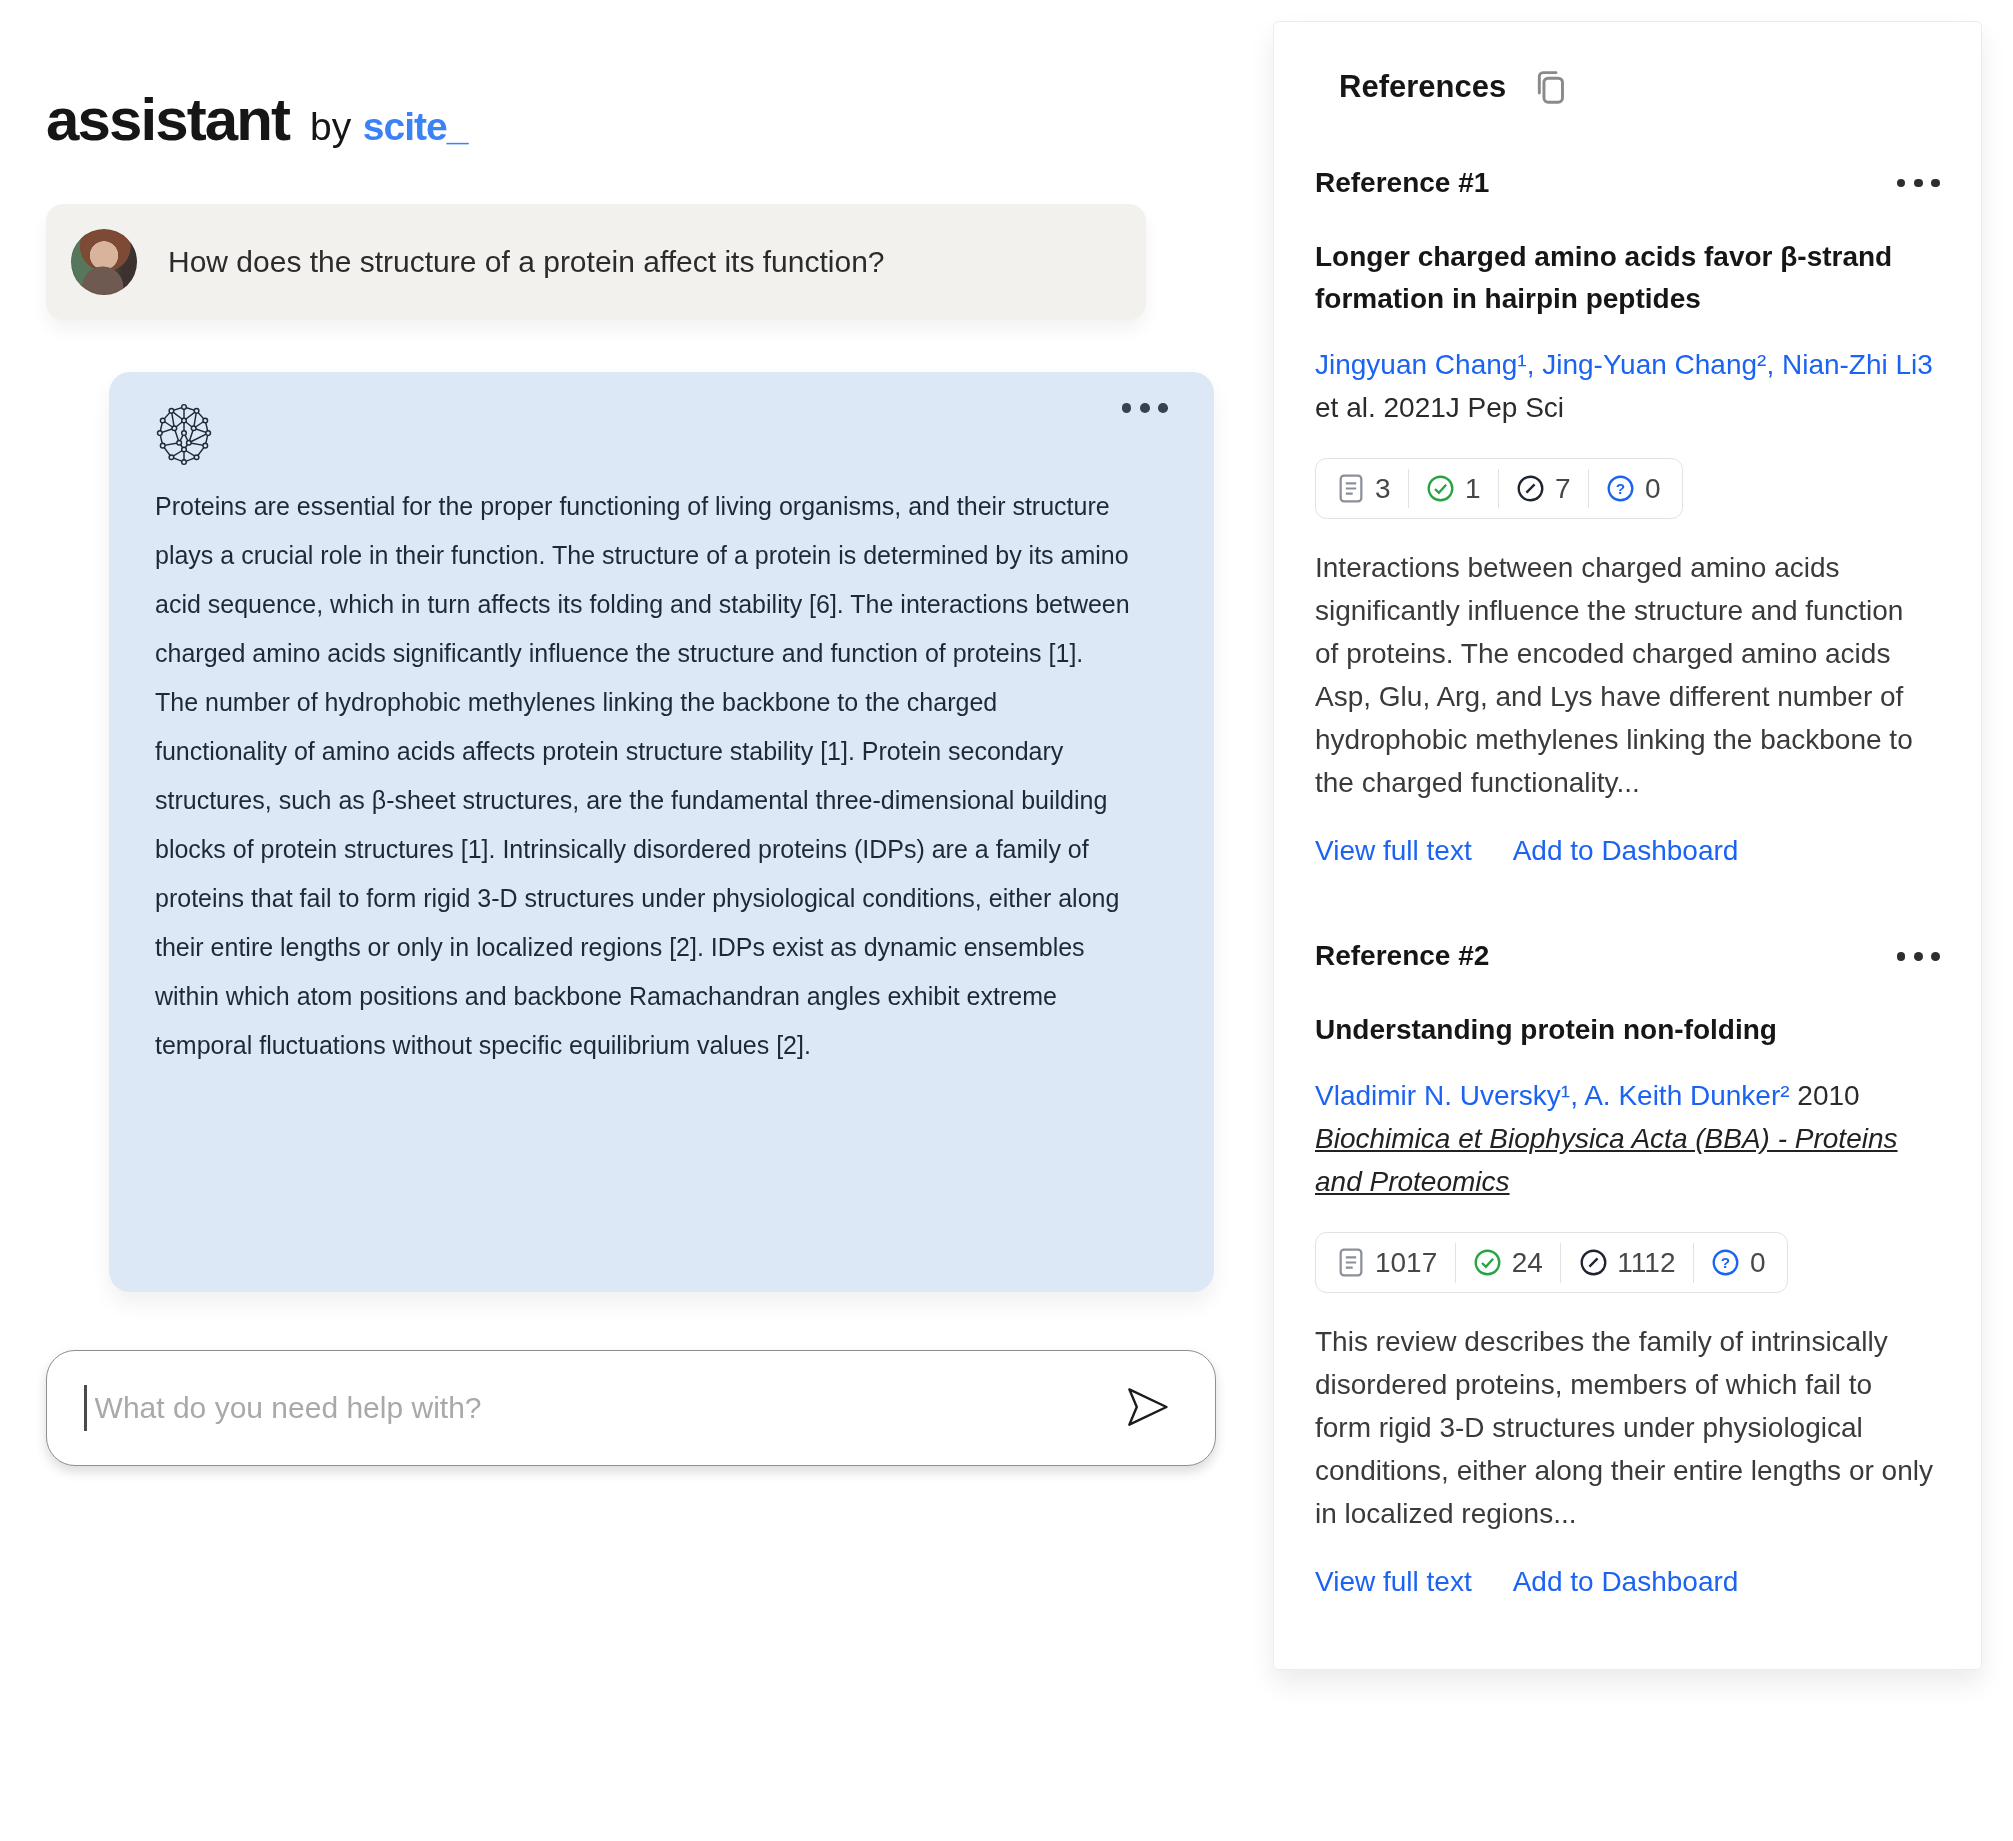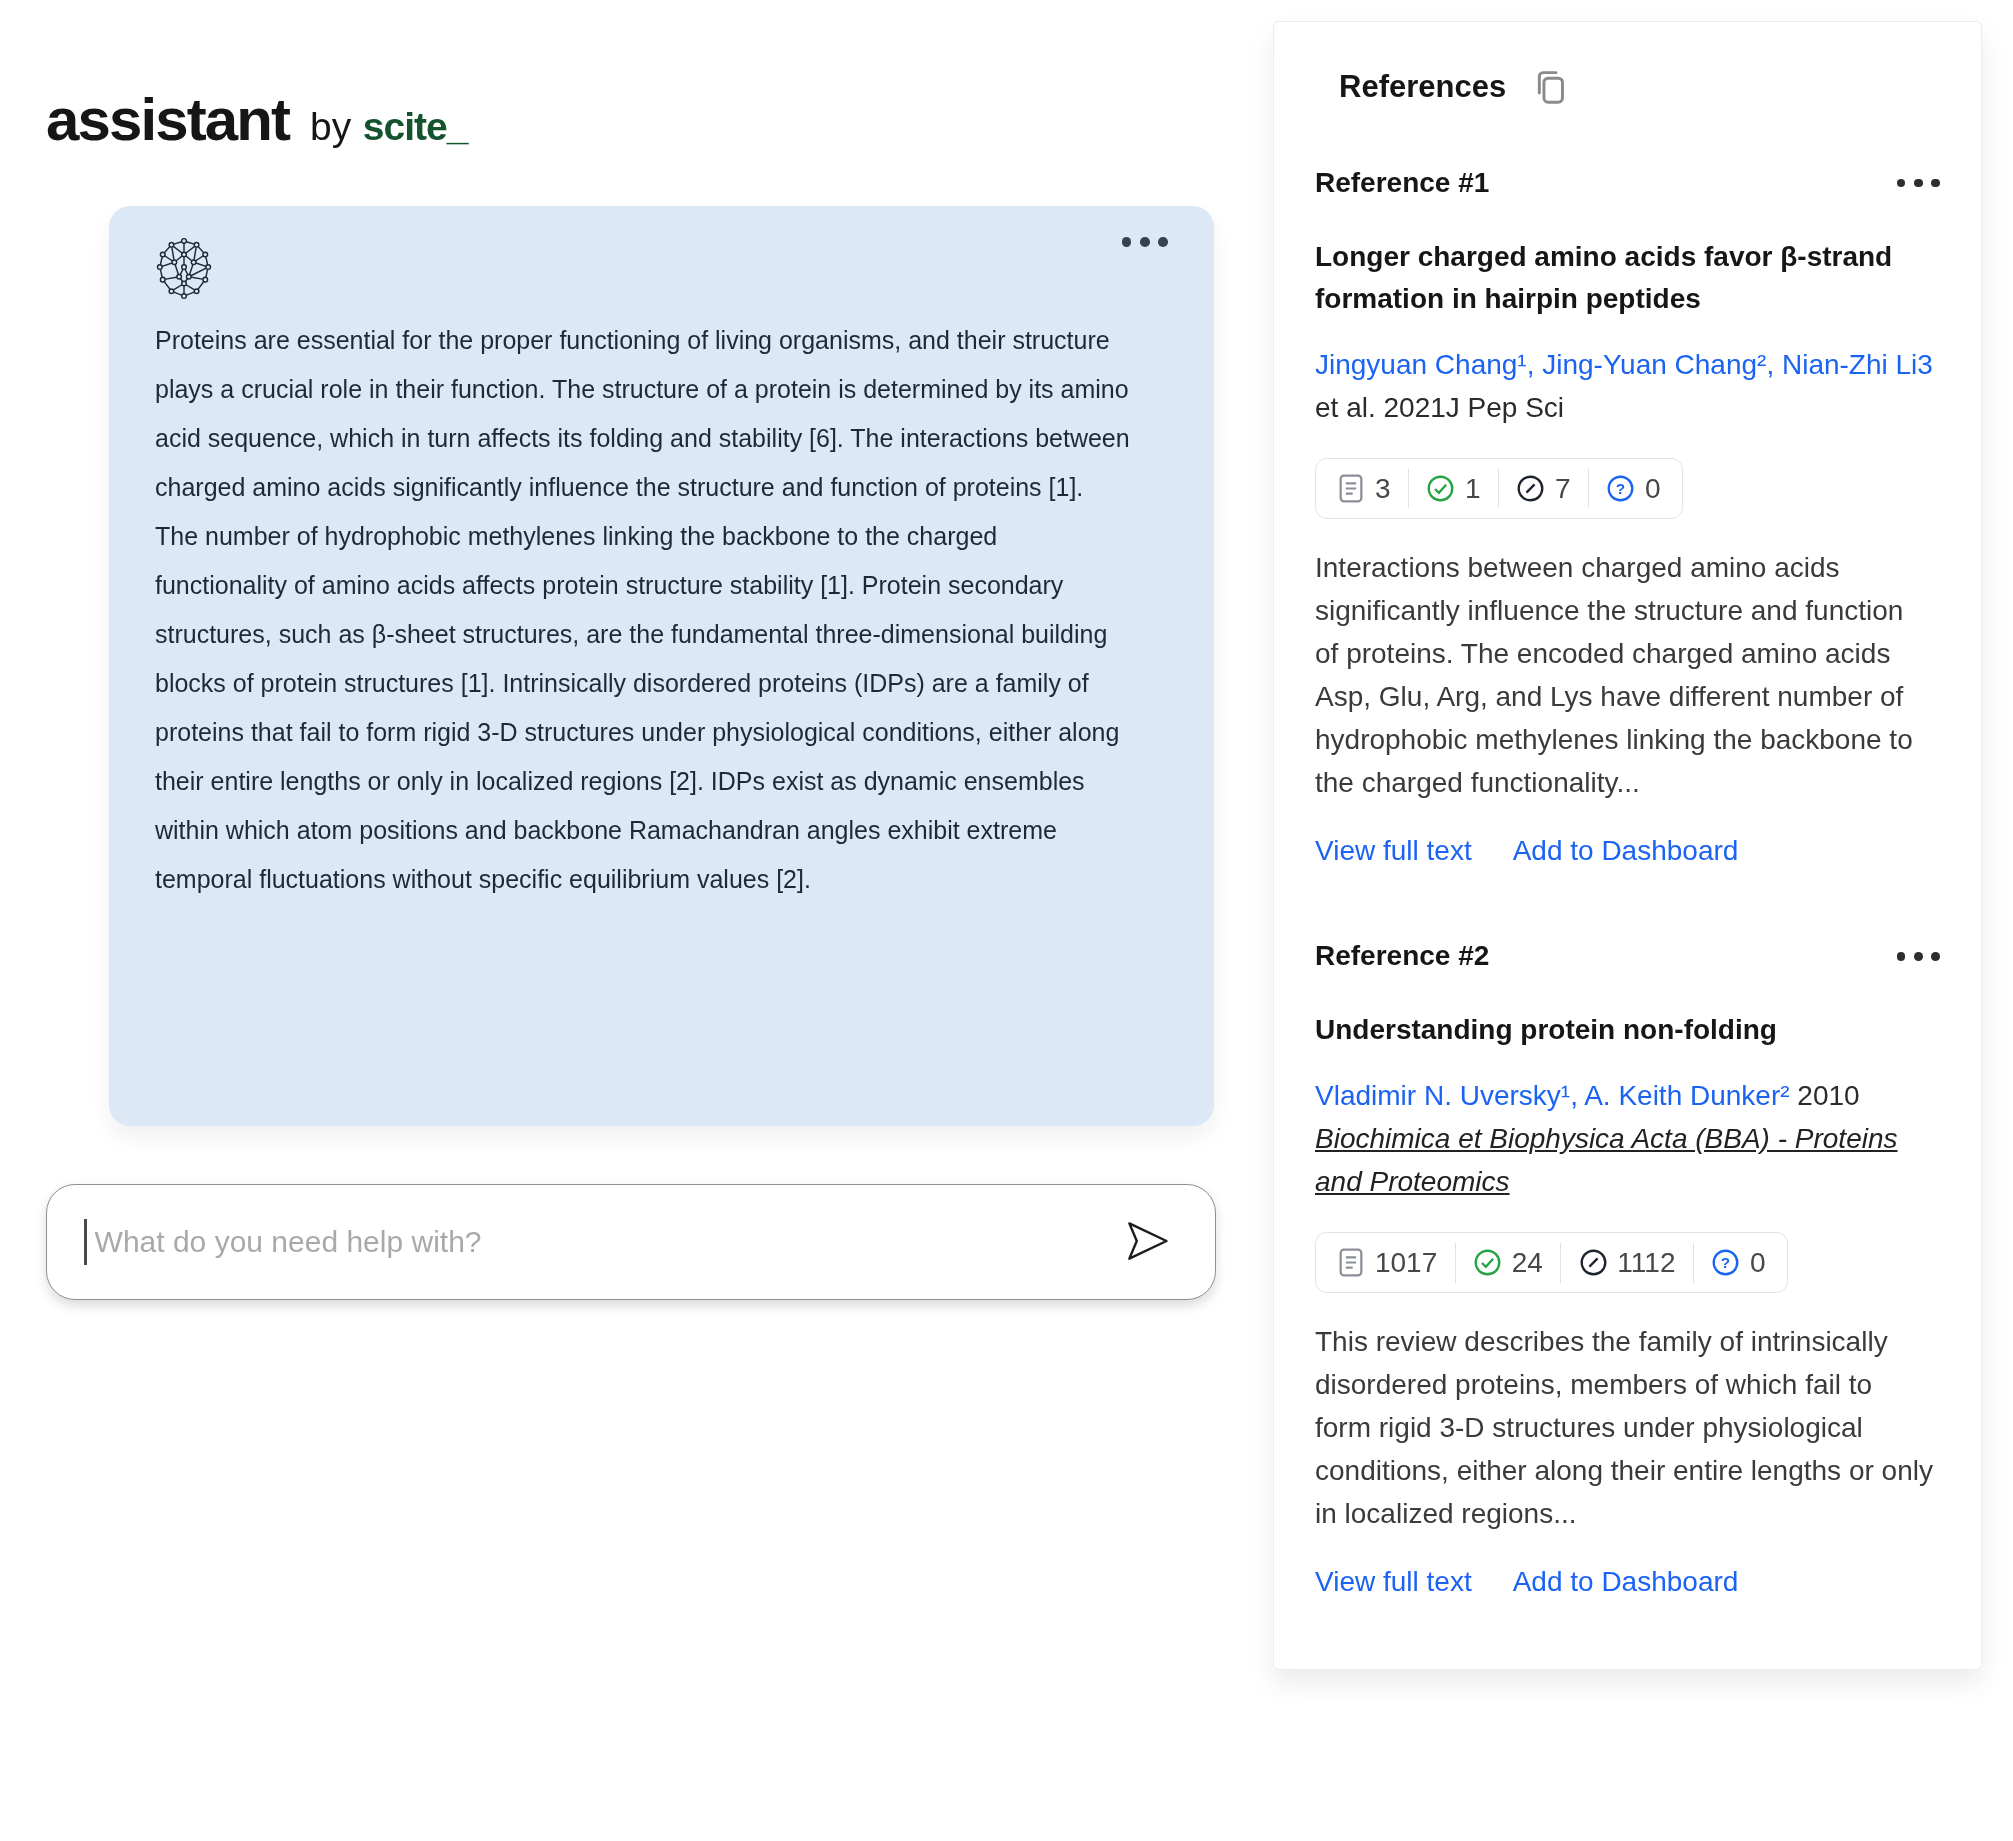--- a/index.html
+++ b/index.html
@@ -6,21 +6,21 @@
   html,body { width:2013px; height:1841px; background:#ffffff;
     font-family:"Liberation Sans", sans-serif; color:#1d2936; overflow:hidden; }
   .page { position:relative; width:1662px; height:1841px; }
 
   
   .chat-col { position:absolute; left:46px; top:0; width:1170px; }
 
   .app-header { display:flex; align-items:baseline; margin-top:85px; }
   .app-title { font-size:60px; font-weight:800; letter-spacing:-1.9px; color:#161616; }
   .app-by { font-size:39px; font-weight:400; color:#161616; margin-left:21px; }
-  .app-brand { font-size:39px; font-weight:800; color:#14532d; margin-left:11.6px; letter-spacing:-1px; }
+  .app-brand { font-size:39px; font-weight:800; color:#3b82f6; margin-left:11.6px; letter-spacing:-1px; }
 
   .user-bubble { margin-top:50px; width:1100px; min-height:116px;
     background:#f2f1ee; border-radius:17.4px; box-shadow:0 9.7px 17.4px rgba(0,0,0,.05);
     display:flex; align-items:center; gap:31px; padding:19.3px 39px 19.3px 25px; }
   .avatar { width:66px; height:66px; border-radius:50%; flex:0 0 66px;
     background:
       radial-gradient(circle at 48% 88%, #6e5a50 0 30%, transparent 31%),
       radial-gradient(circle at 50% 40%, #d8b49c 0 27%, transparent 28%),
       radial-gradient(circle at 52% 26%, #7c4a35 0 42%, transparent 43%),
       linear-gradient(100deg, #57775c 0 38%, #3c3330 75%);
@@ -80,20 +80,24 @@
 <div class="page">
 
   <div class="chat-col">
 
     <div class="app-header">
       <span class="app-title">assistant</span>
       <span class="app-by">by</span>
       <span class="app-brand">scite_</span>
     </div>
 
+    <div class="user-bubble">
+      <div class="avatar"></div>
+      <div class="user-text">How does the structure of a protein affect its function?</div>
+    </div>
 
     <div class="assistant-bubble">
       <div class="bubble-top">
         <span class="brain-icon">
           <svg width="58" height="64" viewBox="0 0 60 66" fill="none" stroke="#1d2936" stroke-width="1.5">
             <path d="M30 4 L43 8 L52 18 L55 31 L52 44 L43 56 L30 61 L17 56 L8 44 L5 31 L8 18 L17 8 Z"></path>
             <path d="M30 4 L30 18 M43 8 L40 26 M52 18 L40 26 M55 31 L40 26 M55 31 L35 41 M52 44 L35 41 M43 56 L30 48 M30 61 L30 48 M17 56 L30 48 M8 44 L25 41 M5 31 L20 26 M8 18 L20 26 M17 8 L20 26 M17 8 L30 18 M43 8 L30 18"></path>
             <path d="M30 18 L20 26 M30 18 L40 26 M20 26 L25 41 M40 26 L35 41 M25 41 L30 31 M35 41 L30 31 M30 18 L30 31 M25 41 L30 48 M35 41 L30 48"></path>
             <g fill="#dce8f6">
               <circle cx="30" cy="4" r="2.4"></circle>

